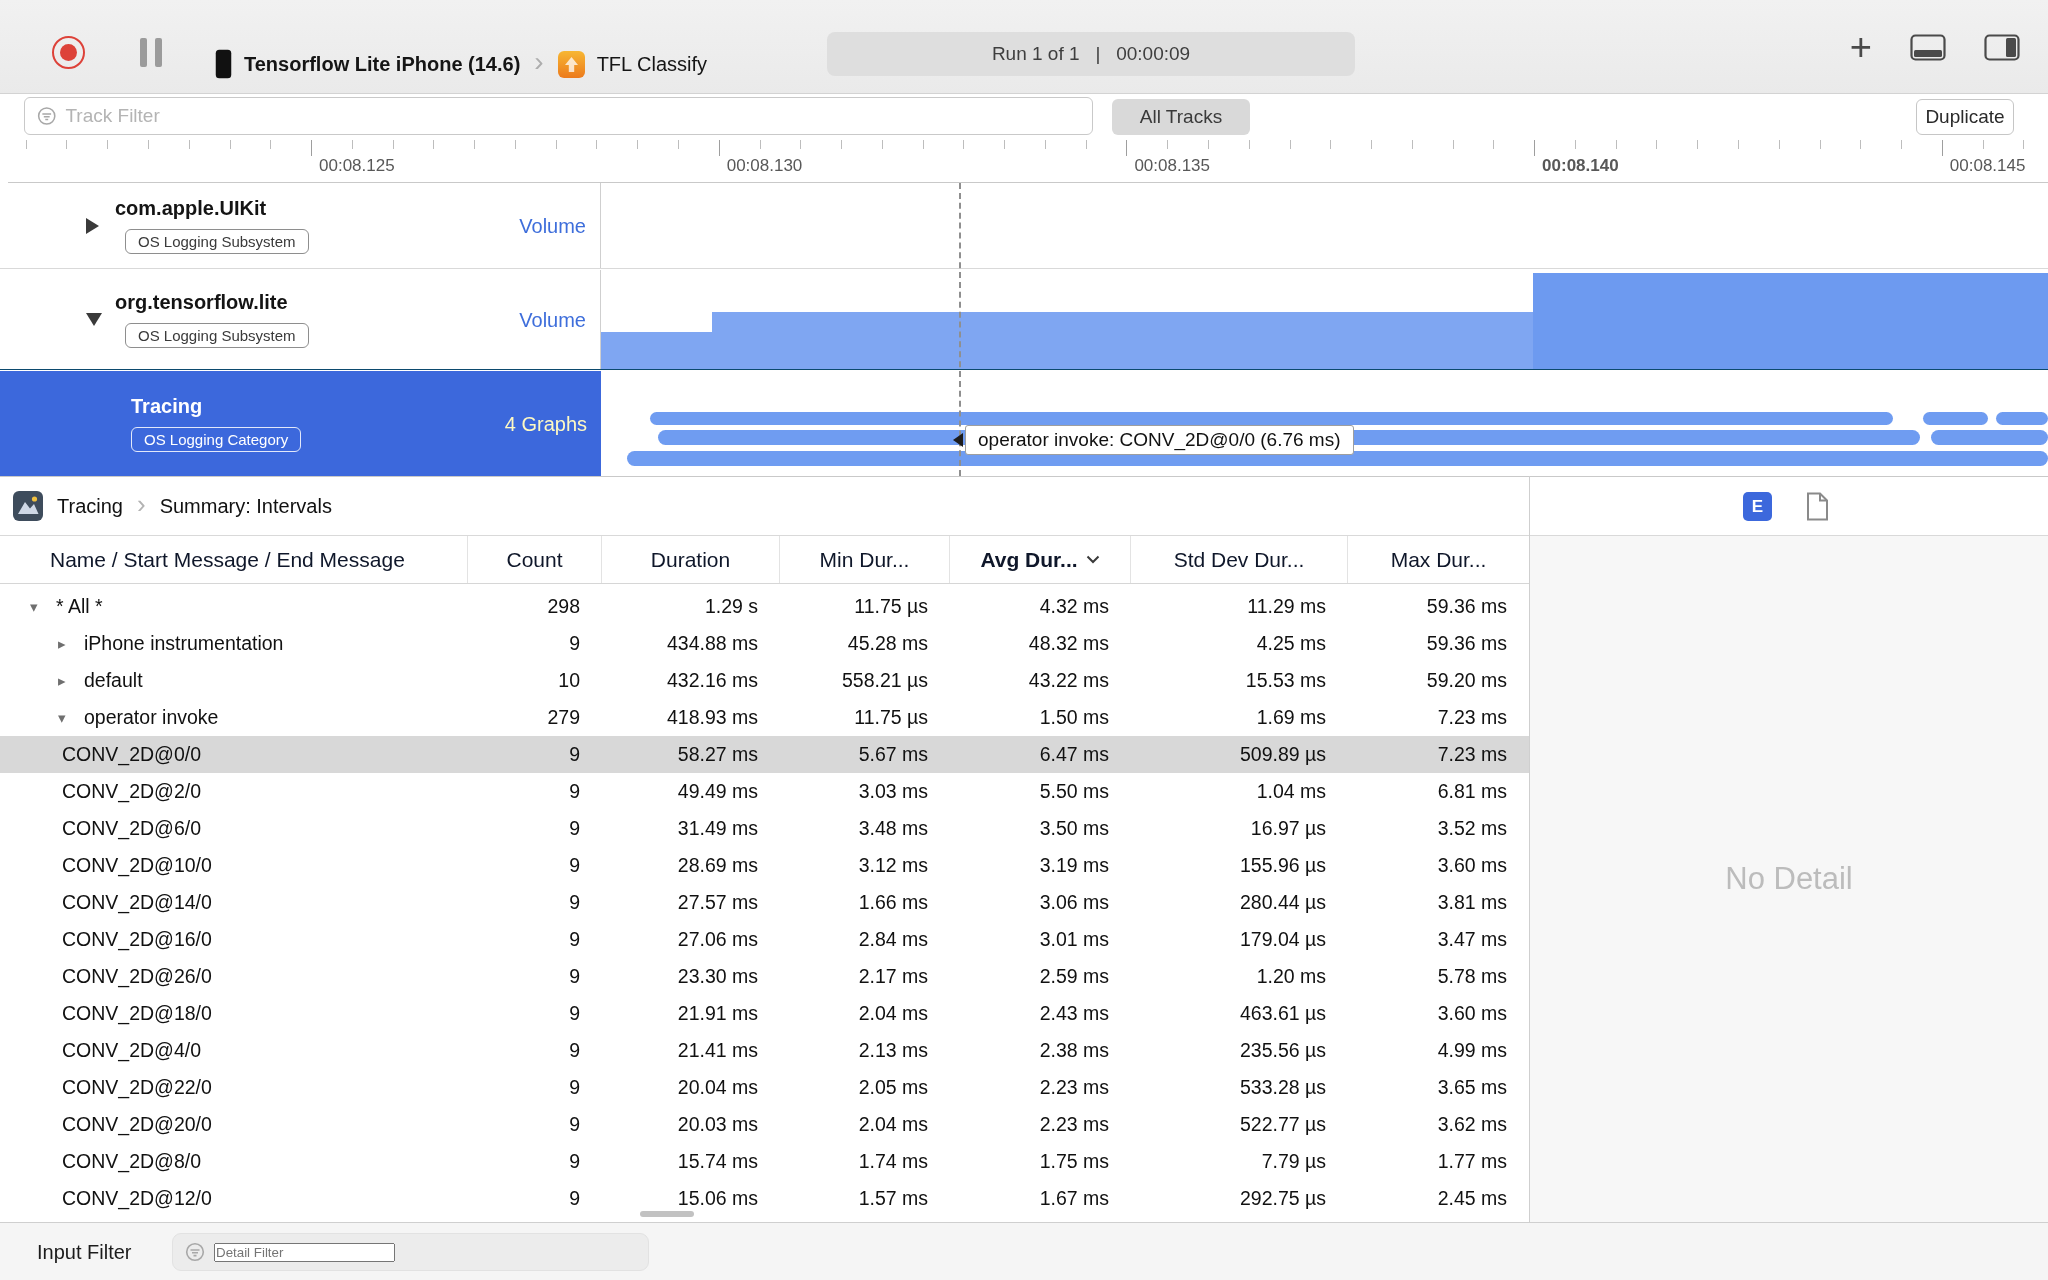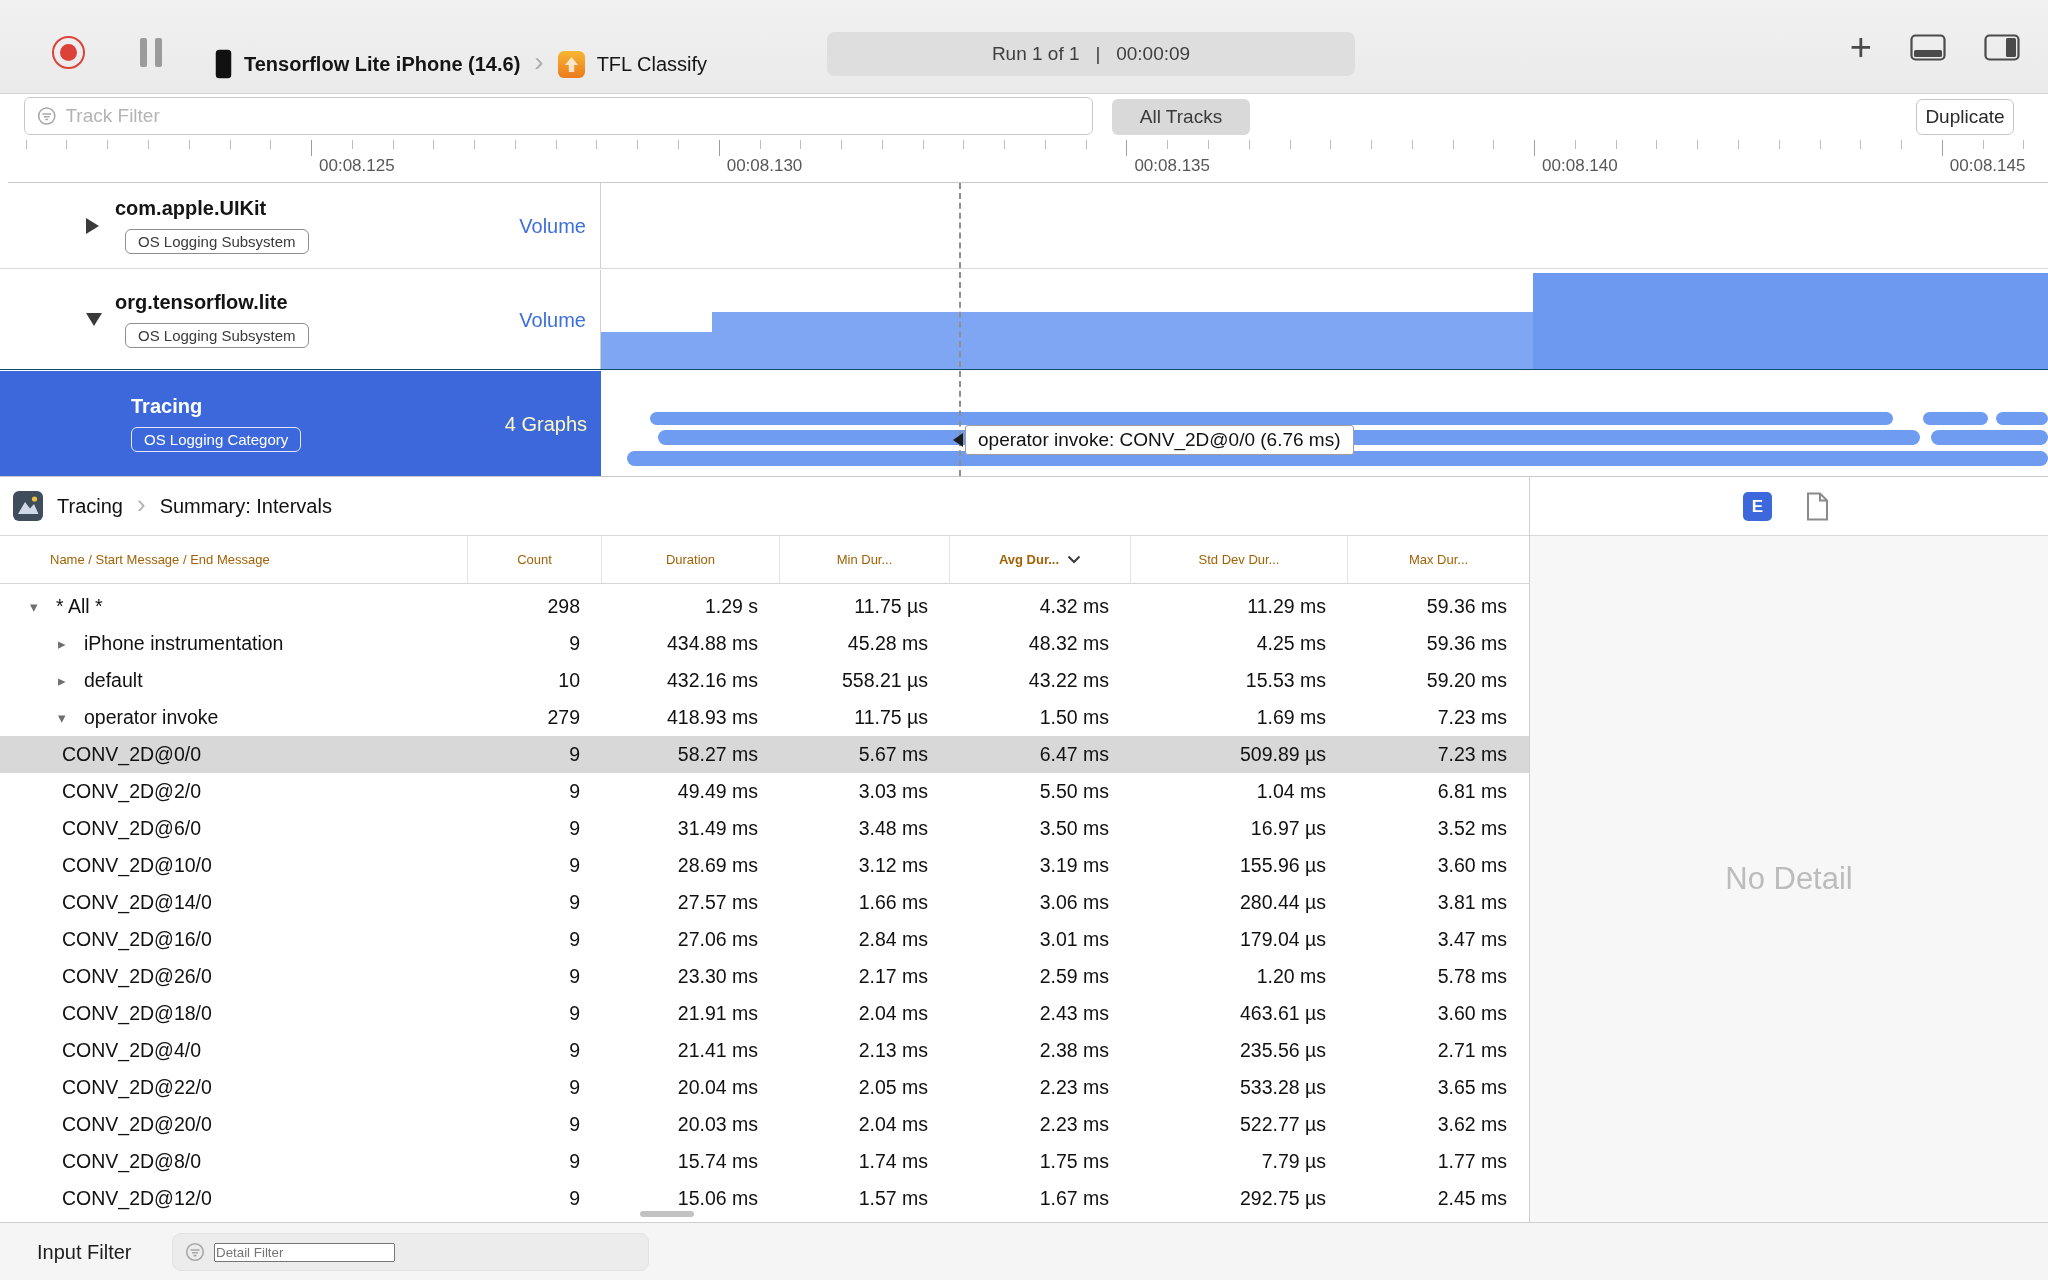--- a/index.html
+++ b/index.html
@@ -82,22 +82,22 @@
   .dcrumb .txt{font-size:20px;color:#111}
   .dcrumb .sep{font-size:26px;color:#b3b3b3;transform:translateY(-2px)}
   .e-btn{position:absolute;left:1743px;top:15px;width:29px;height:29px;border-radius:5px;
     background:var(--accent);color:#fff;font-size:17px;font-weight:700;display:flex;align-items:center;justify-content:center}
   .doc-btn{position:absolute;left:1806px;top:15px}
 
   
   .tablewrap{position:absolute;left:0;top:536px;width:1529px;height:686px;background:#fff;overflow:hidden}
   .thead{display:grid;grid-template-columns:468px 134px 178px 170px 181px 217px 181px;height:48px;
     border-bottom:1px solid #d6d6d6;align-items:center}
-  .thead .hcell{height:100%;display:flex;align-items:center;justify-content:center;font-size:13px;
-    color:#a16207;border-right:1px solid #e3e3e3;gap:8px}
+  .thead .hcell{height:100%;display:flex;align-items:center;justify-content:center;font-size:21px;
+    color:#0f172a;border-right:1px solid #e3e3e3;gap:8px}
   .thead .hcell:last-child{border-right:none}
   .thead .hname{justify-content:flex-start;padding-left:50px}
   .thead .sorted{font-weight:700}
   .trows{position:absolute;left:0;top:52px;width:1529px}
   .trow{display:grid;grid-template-columns:468px 134px 178px 170px 181px 217px 181px;height:37px;align-items:center}
   .trow.selected{background:var(--sel-gray)}
   .cell{font-size:19.5px;color:#111;white-space:nowrap;overflow:hidden}
   .cell.num{text-align:right;padding-right:22px}
   .cell.name{display:flex;align-items:center}
   .cell.name.lvl0{padding-left:30px}
@@ -217,21 +217,21 @@
       <div class="tick" style="left: 1159.2px;"></div>
       <div class="tick" style="left: 1199.9px;"></div>
       <div class="tick" style="left: 1240.7px;"></div>
       <div class="tick" style="left: 1281.5px;"></div>
       <div class="tick" style="left: 1322.2px;"></div>
       <div class="tick" style="left: 1363px;"></div>
       <div class="tick" style="left: 1403.8px;"></div>
       <div class="tick" style="left: 1444.5px;"></div>
       <div class="tick" style="left: 1485.3px;"></div>
       <div class="tick major" style="left: 1526.1px;"></div>
-      <div class="tick-label" style="left: 1534.1px;">00:08.140</div>
+      <div class="tick-label" style="left: 1534.1px; font-weight: bold;">00:08.140</div>
       <div class="tick" style="left: 1566.9px;"></div>
       <div class="tick" style="left: 1607.6px;"></div>
       <div class="tick" style="left: 1648.4px;"></div>
       <div class="tick" style="left: 1689.2px;"></div>
       <div class="tick" style="left: 1729.9px;"></div>
       <div class="tick" style="left: 1770.7px;"></div>
       <div class="tick" style="left: 1811.5px;"></div>
       <div class="tick" style="left: 1852.3px;"></div>
       <div class="tick" style="left: 1893px;"></div>
       <div class="tick major" style="left: 1933.8px;"></div>
@@ -463,21 +463,21 @@
         </div>
         <div class="trow">
           <div class="cell name lvl2">
             <span>CONV_2D@4/0</span>
           </div>
           <div class="cell num">9</div>
           <div class="cell num">21.41 ms</div>
           <div class="cell num">2.13 ms</div>
           <div class="cell num">2.38 ms</div>
           <div class="cell num">235.56 µs</div>
-          <div class="cell num">2.71 ms</div>
+          <div class="cell num">4.99 ms</div>
         </div>
         <div class="trow">
           <div class="cell name lvl2">
             <span>CONV_2D@22/0</span>
           </div>
           <div class="cell num">9</div>
           <div class="cell num">20.04 ms</div>
           <div class="cell num">2.05 ms</div>
           <div class="cell num">2.23 ms</div>
           <div class="cell num">533.28 µs</div>

